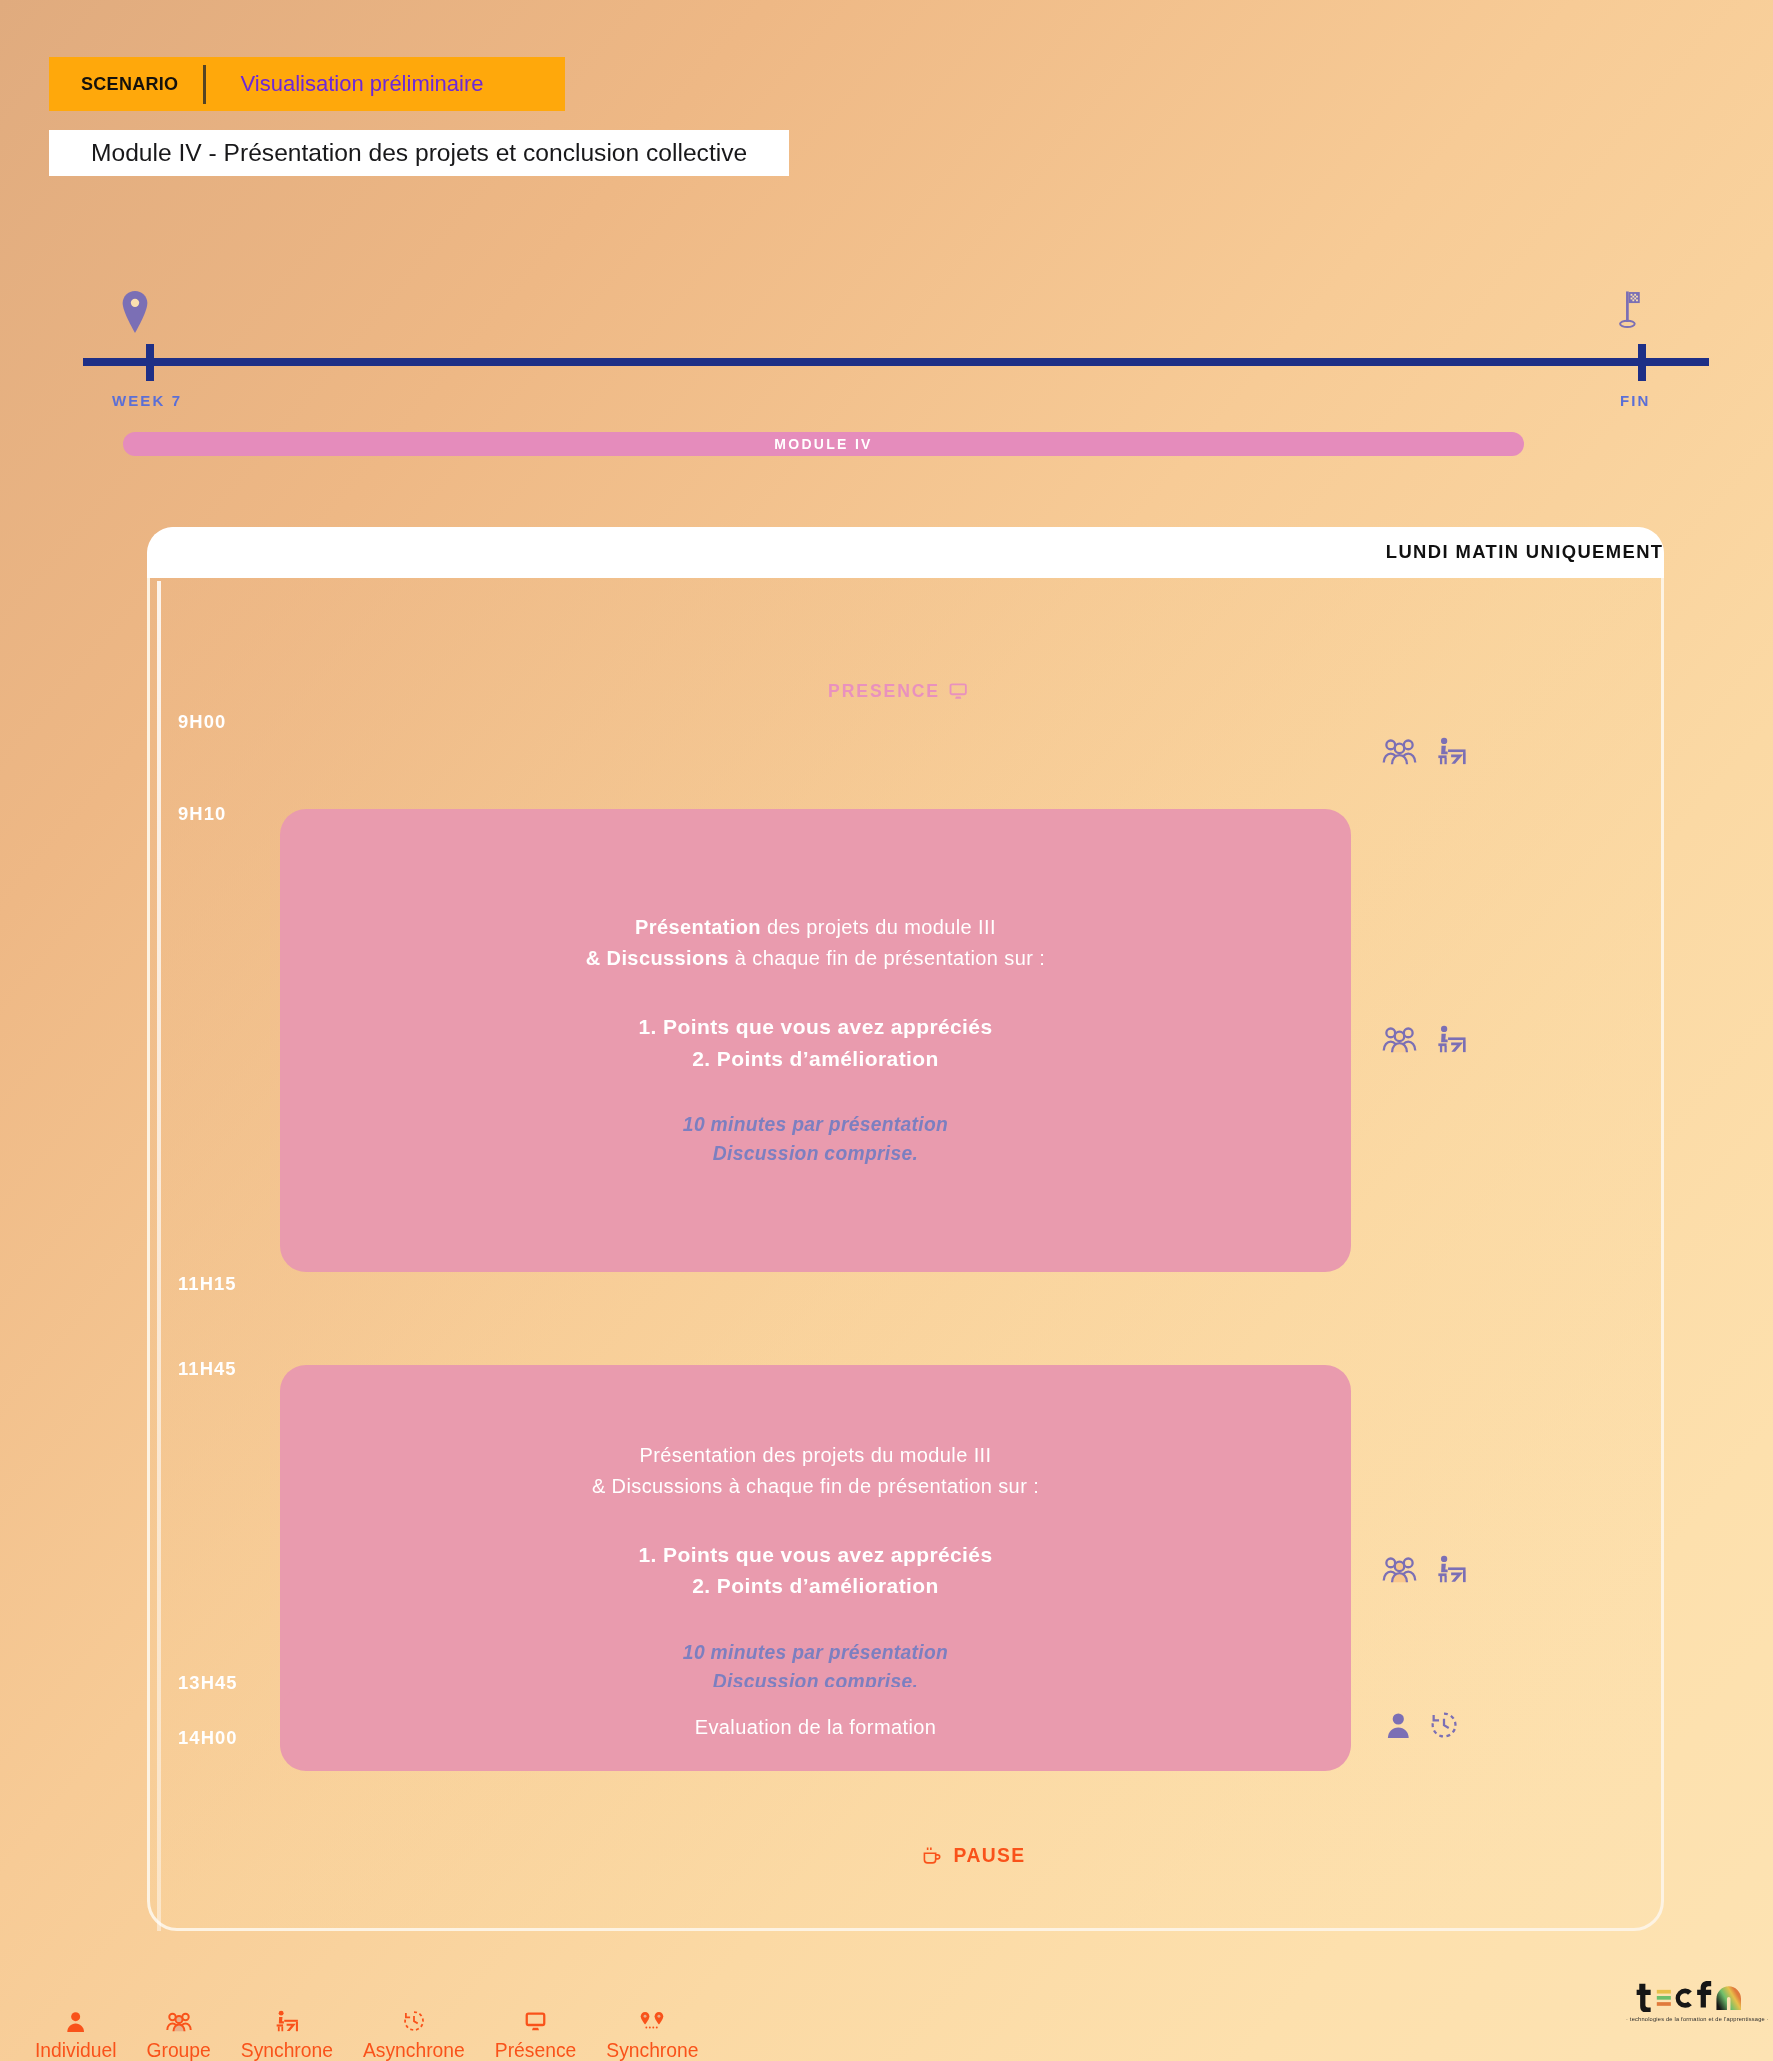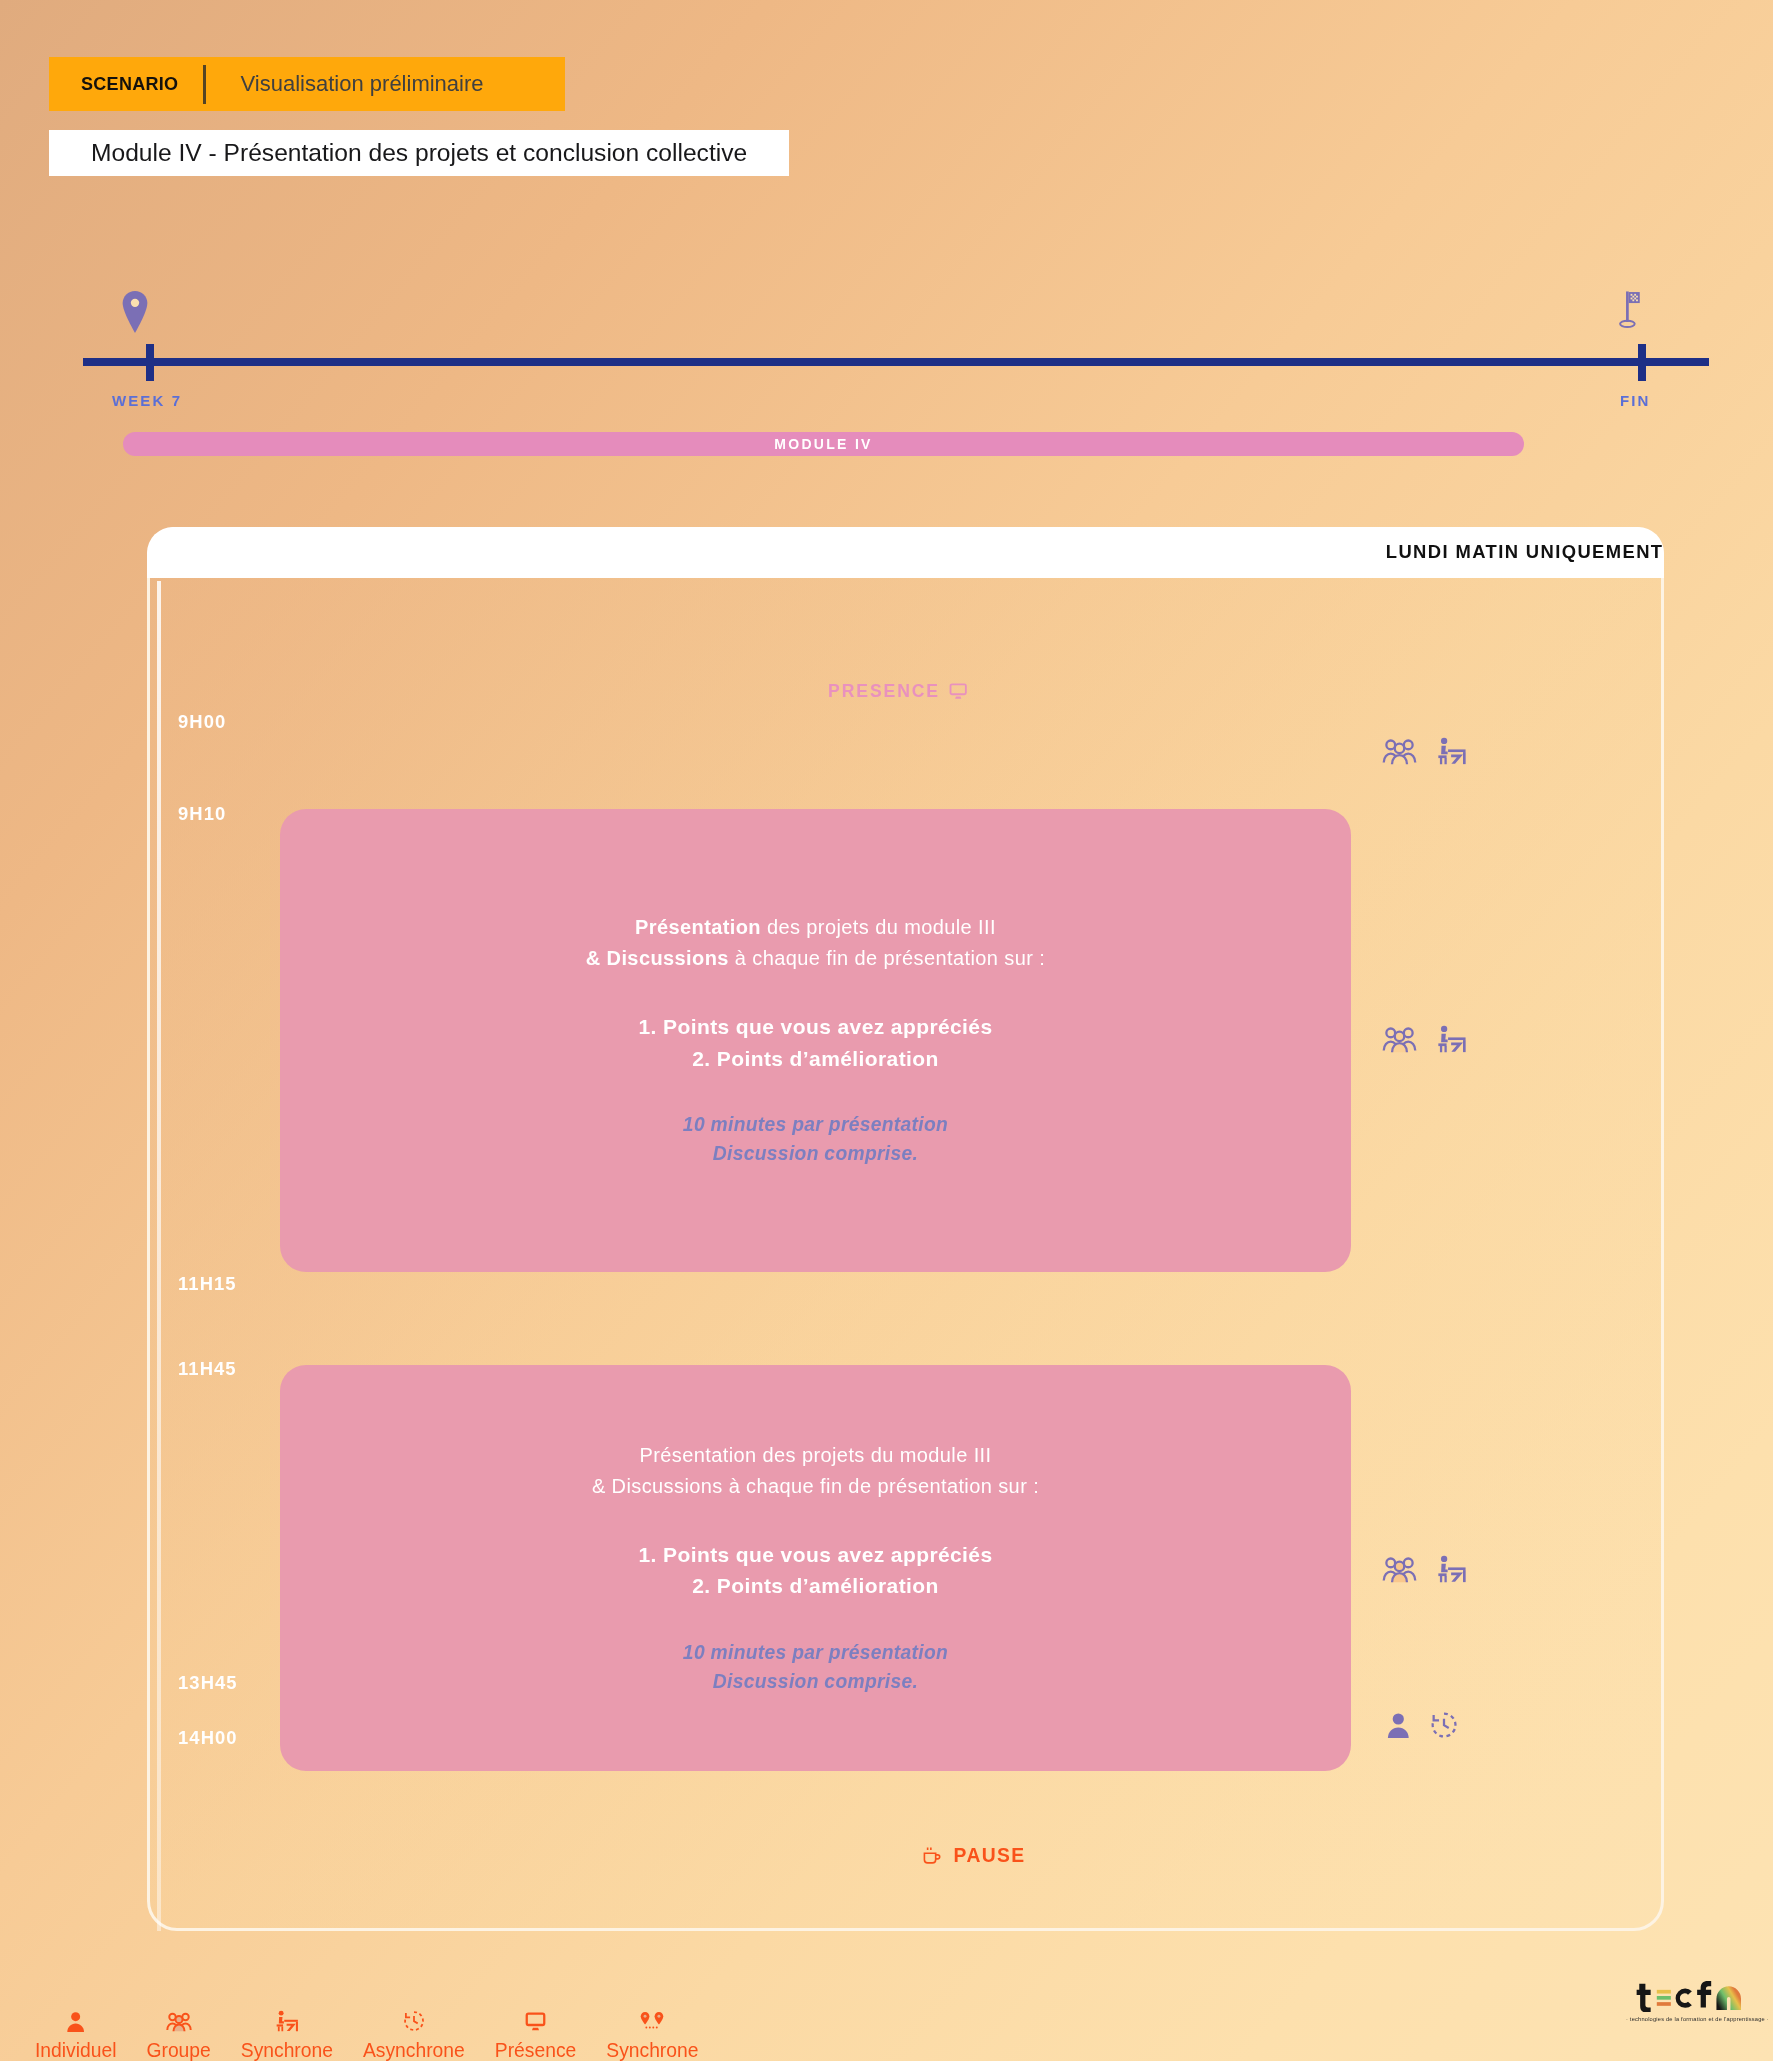--- a/index.html
+++ b/index.html
@@ -20,21 +20,21 @@
     display:flex; align-items:center;
   }
   .scenario-chip .sc-label {
     font-weight:bold; font-size:18px; color:#14110d;
     letter-spacing:0.3px; padding-left:32px; width:154px;
   }
   .scenario-chip .sc-divider {
     width:2.6px; height:39px; background:#2a2a2a; opacity:.8;
   }
   .scenario-chip .sc-sub {
-    font-size:22px; color:#404040; padding-left:35px;
+    font-size:22px; color:#6d28d9; padding-left:35px;
   }
   .module-title-bar {
     position:absolute; left:49px; top:130px;
     height:46px; background:#ffffff;
     display:flex; align-items:center; padding:0 42px 0 42px;
   }
   .module-title-bar .mt-text {
     font-size:24.6px; color:#18181a; white-space:nowrap;
   }
 
@@ -317,20 +317,23 @@
           <path d="M6 10h5l-.6 6.5H13v3.2H5.6z"></path>
           <path d="M2.4 21h9.4v3.1H2.4z"></path>
           <path d="M4.2 24.1h2.6V31H4.2zM9.4 24.1H12V31H9.4z"></path>
           <path d="M13.5 14.2h20v3H13.5z"></path>
           <path d="M30.6 17.2h3V31h-3z"></path>
           <path d="M17 20h13.5l-9 10.5h-4.2l6.2-7.4H17z"></path>
         </svg>
       </span>
     </div>
 
+    <div class="activity" style="left:130px; top:1106px; width:1071px; height:81px;">
+      <div class="act-line">Evaluation de la formation</div>
+    </div>
     <div class="act-icons" style="left:1236px; top:1130px;">
       <span>
         <svg width="24.6" height="26" viewBox="0 0 24 26" fill="#7B6FB5">
           <circle cx="12" cy="7" r="5.6"></circle>
           <path d="M1.6 26c0-6.1 4.6-10.6 10.4-10.6S22.4 19.9 22.4 26z"></path>
         </svg>
       </span>
       <span>
         <svg width="28" height="28" viewBox="0 0 26 26" fill="none" stroke="#7B6FB5" stroke-width="2.1">
           <path d="M13 2.4a10.6 10.6 0 1 1-9.3 5.6" stroke-dasharray="3.6 3.2"></path>

